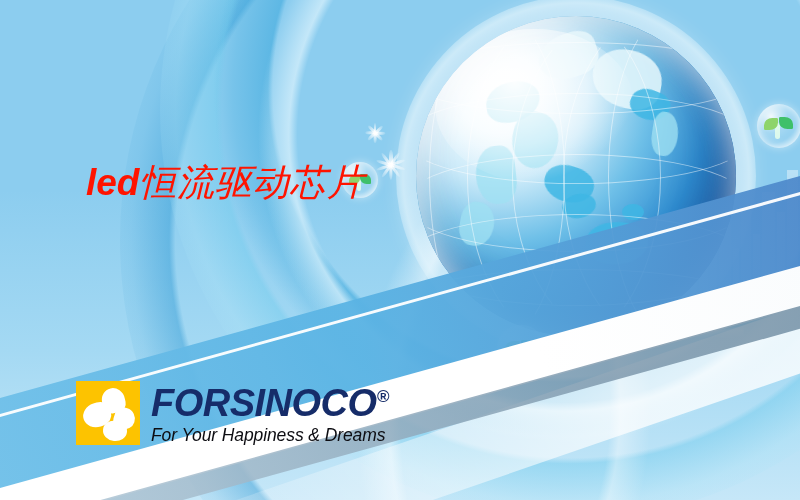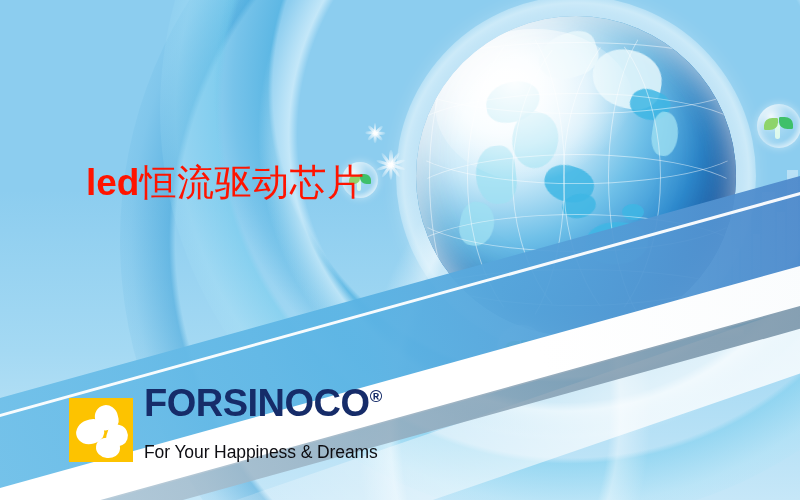--- a/index.html
+++ b/index.html
@@ -3,20 +3,21 @@
 <meta charset="utf-8">
 <style>
   html,body{margin:0;padding:0;background:#fff;}
   body{font-family:"Liberation Sans",sans-serif;}
 
   #banner{
     position:relative;
     width:800px;height:500px;
     overflow:hidden;
     background:linear-gradient(180deg,#8ccdef 0%,#8ccdef 38%,#a4d9f3 70%,#c6e7f8 100%);
+    font-style:italic;
   }
 
   .layer{position:absolute;top:0;left:0;width:800px;height:500px;pointer-events:none;}
 
   
   .swirl{position:absolute;border-radius:50%;}
 
   .sw1{ left:210px; top:-260px; width:700px; height:700px;
         background:radial-gradient(circle at 50% 50%, rgba(255,255,255,0) 58%, rgba(56,166,219,.55) 59%, rgba(56,166,219,.25) 66%, rgba(255,255,255,0) 70%);}
   .sw2{ left:160px; top:-300px; width:820px; height:820px;
@@ -94,34 +95,34 @@
 
   
   #headline{position:absolute;left:86px;top:160px;color:#FF1400;z-index:30;}
   #headline .line1{font-size:37px;line-height:46px;white-space:nowrap;}
   #headline .line1 .en{font-family:"Liberation Sans",sans-serif;font-weight:bold;}
   #headline .line1 .cn{font-family:"DejaVu Serif",serif;font-weight:400;letter-spacing:.5px;}
   #headline .line2{font-family:"DejaVu Serif",serif;font-size:37px;line-height:46px;
     margin-top:18px;margin-left:12px;white-space:nowrap;letter-spacing:1px;}
 
   
-  #logo{position:absolute;left:69px;top:381px;display:flex;align-items:flex-end;z-index:30;}
+  #logo{position:absolute;left:76px;top:381px;display:flex;align-items:center;z-index:30;}
   #logo-mark{position:relative;width:64px;height:64px;background:#FDC300;flex:0 0 auto;}
   #logo-mark span{position:absolute;background:#ffffff;display:block;}
   .p1{left:26px;top:7px;width:23px;height:25px;border-radius:55% 60% 40% 45%;transform:rotate(-12deg);}
   .p2{left:38px;top:27px;width:21px;height:21px;border-radius:45% 60% 55% 40%;transform:rotate(18deg);}
   .p3{left:7px;top:22px;width:28px;height:24px;border-radius:60% 45% 50% 60%;transform:rotate(-18deg);}
   .p4{left:27px;top:40px;width:24px;height:20px;border-radius:50% 50% 55% 55%;transform:rotate(6deg);}
 
   #logo-text{margin-left:11px;padding-top:3px;}
   #wordmark{font-family:"Liberation Sans",sans-serif;font-weight:bold;font-size:38px;line-height:38px;
     color:#162C69;letter-spacing:-0.5px;white-space:nowrap;}
   #wordmark sup{font-size:17px;font-weight:bold;vertical-align:super;line-height:0;}
   #tagline{font-family:"Liberation Sans",sans-serif;font-size:17.5px;line-height:20px;color:#0d0d12;
-    margin-top:20px;white-space:nowrap;letter-spacing:-0.1px;}
+    margin-top:3px;white-space:nowrap;letter-spacing:-0.1px;}
 </style>
 </head>
 <body>
 
 <div id="banner">
 
   <div class="layer">
     <div class="swirl sw3"></div>
     <div class="swirl sw2"></div>
     <div class="swirl sw1"></div>

